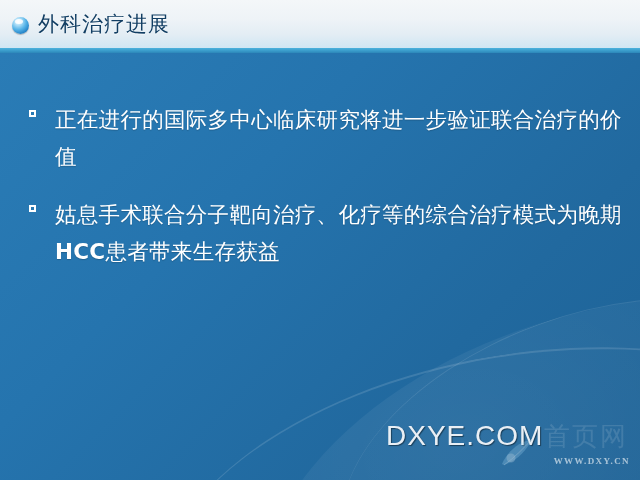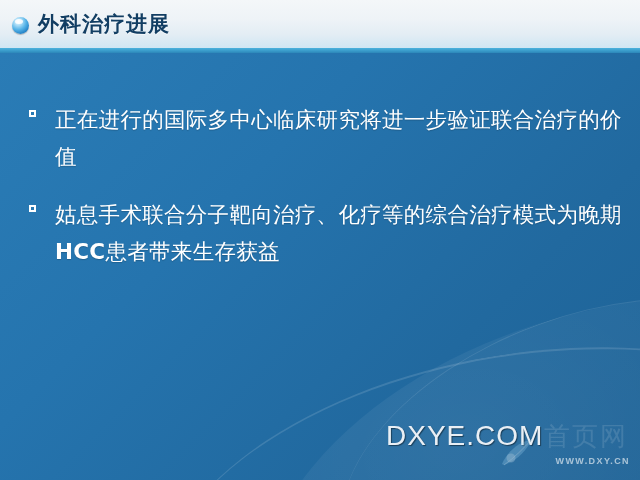--- a/index.html
+++ b/index.html
@@ -58,21 +58,21 @@
     height: 5px;
     border-radius: 50%;
     background: rgba(255,255,255,0.85);
   }
 
   .title-text {
     position: absolute;
     left: 38px;
     top: 10px;
     font-size: 21px;
-    font-weight: bold;
+    font-weight: normal;
     color: #123e63;
     letter-spacing: 1px;
     white-space: nowrap;
     text-shadow: 0 1px 0 rgba(255,255,255,0.6);
   }
 
   
   .body-area {
     position: absolute;
     left: 0;
@@ -169,21 +169,21 @@
     font-size: 28px;
     letter-spacing: 1px;
     color: #e9eff5;
     text-shadow: 1px 1px 1px rgba(0,0,0,0.45);
     white-space: nowrap;
   }
   .wm-sub {
     position: absolute;
     right: 6px;
     bottom: 8px;
-    font-family: Liberation Sans, sans-serif;
+    font-family: Liberation Serif, serif;
     font-size: 9px;
     font-weight: bold;
     letter-spacing: 1.4px;
     color: rgba(255,255,255,0.60);
     white-space: nowrap;
   }
   .wm-cn {
     position: absolute;
     right: 8px;
     bottom: 20px;

